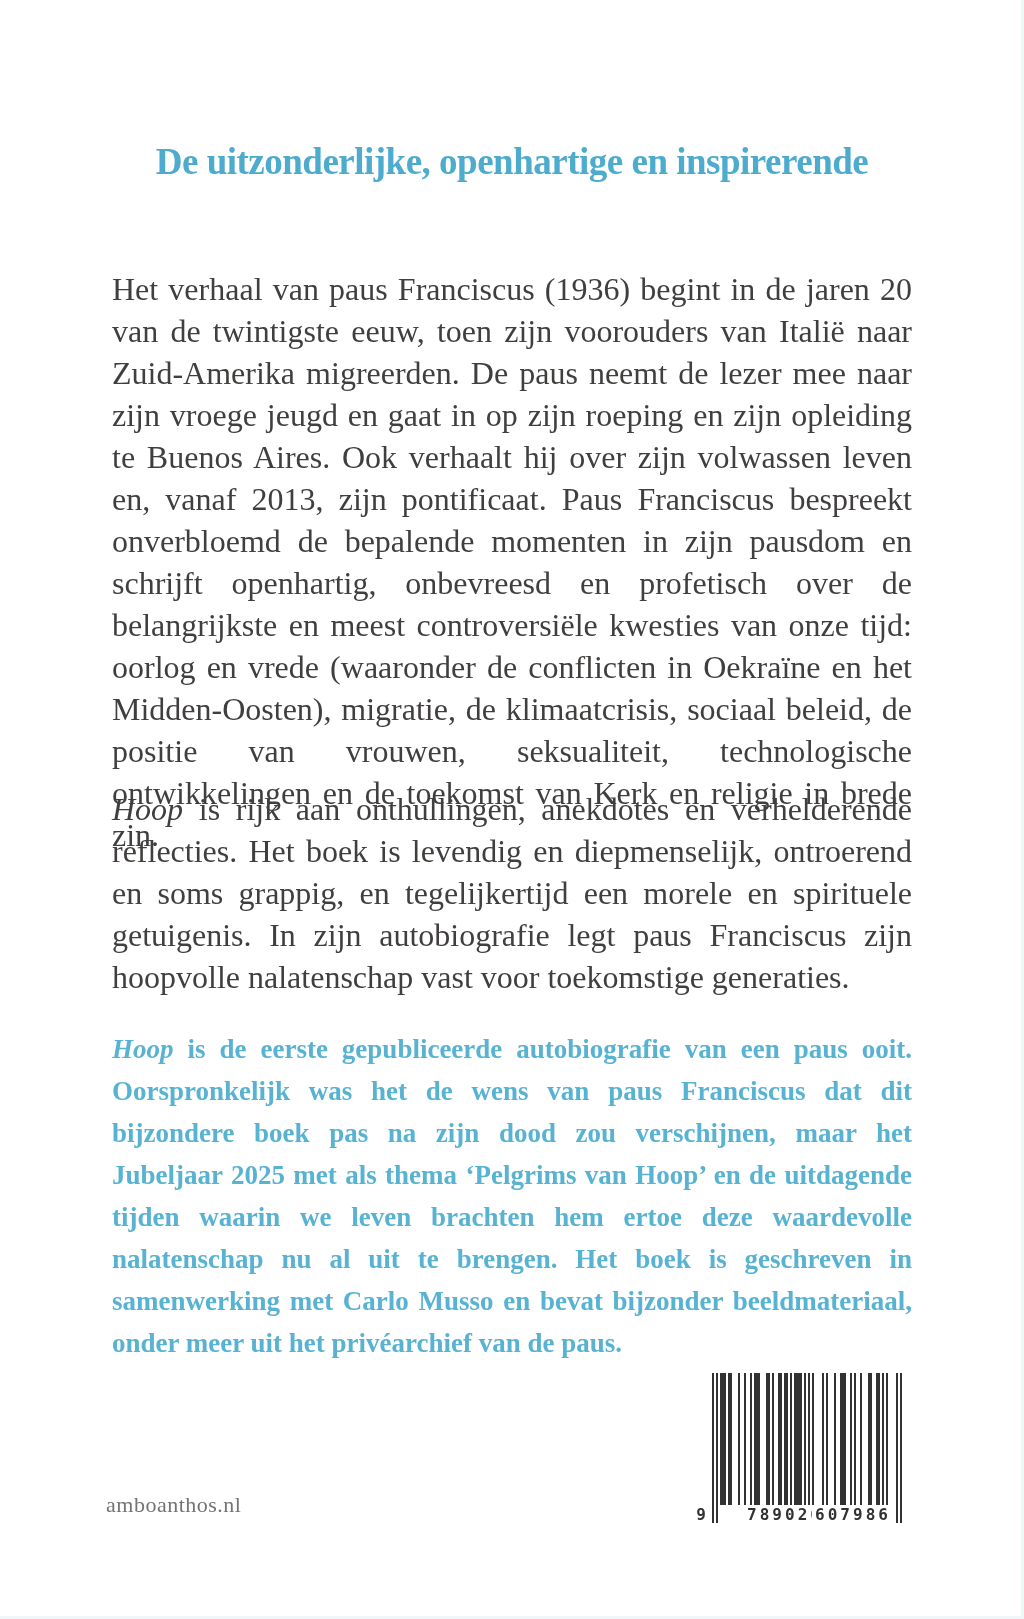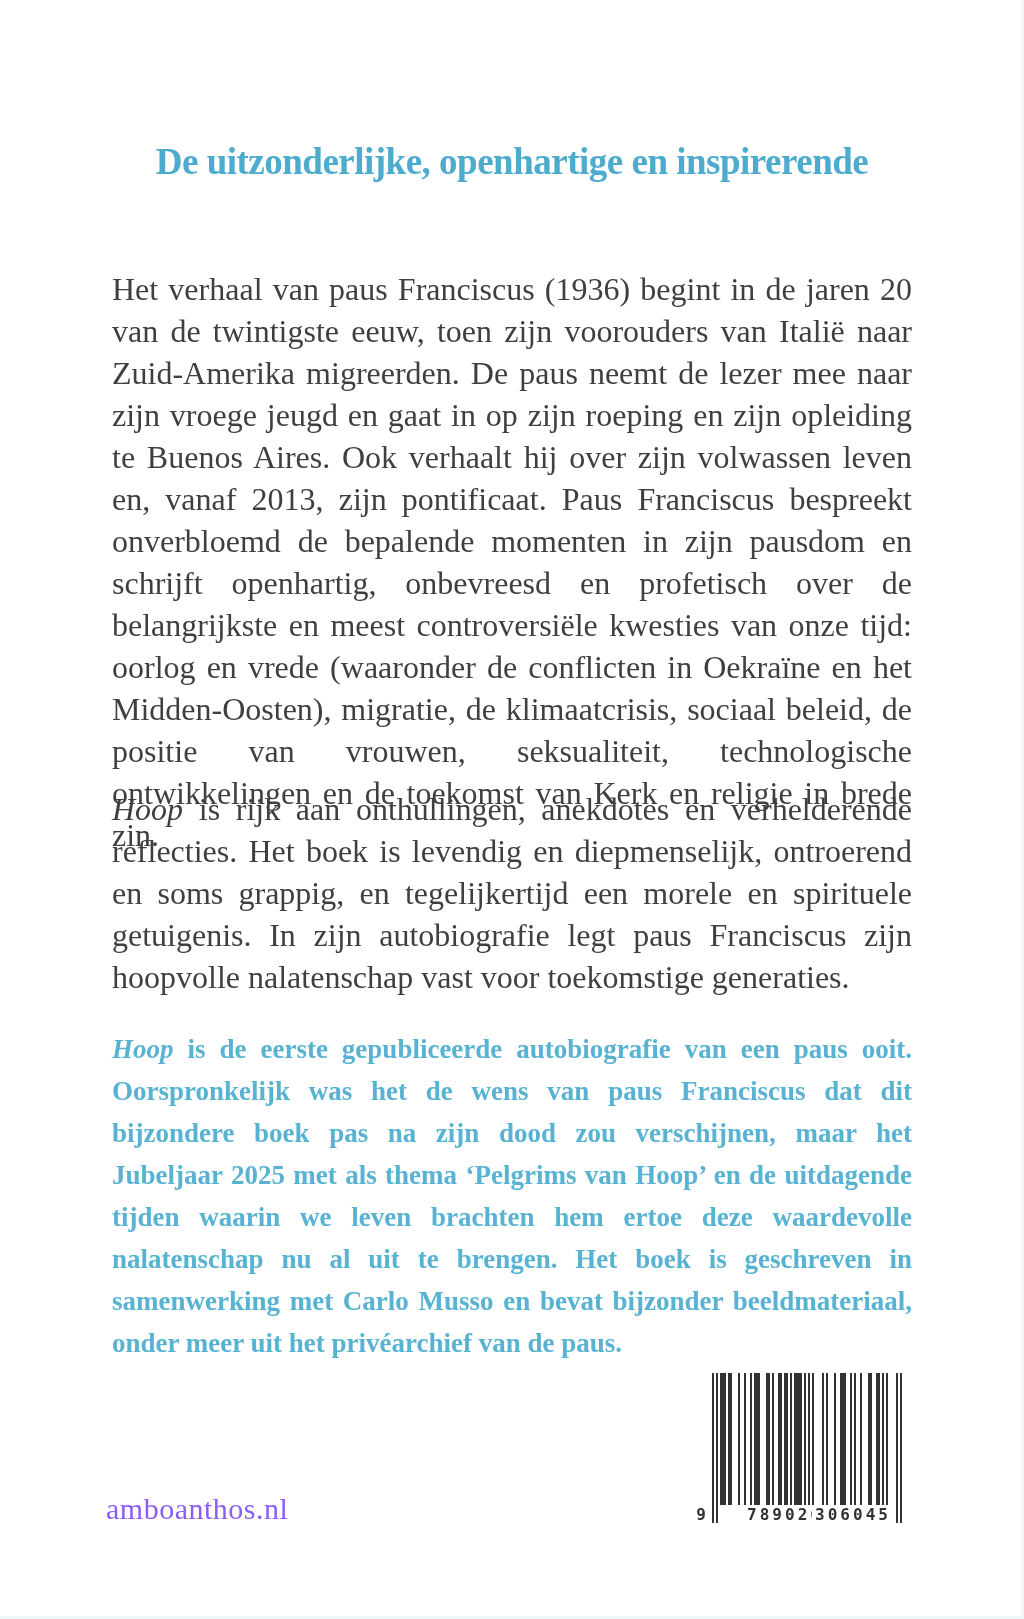--- a/index.html
+++ b/index.html
@@ -20,21 +20,21 @@
   }
   .p1{top:268px;}
   .p2{top:788px;}
   .highlight{
     position:absolute;left:112px;width:800px;margin:0;top:1028px;
     font-size:27px;line-height:42px;font-weight:700;color:#58b2d2;
     text-align:justify;hyphens:auto;
   }
   .website{
     position:absolute;left:106px;top:1492px;
-    font-size:30px;color:#8b5cf6;letter-spacing:0.5px;
+    font-size:22px;color:#737373;letter-spacing:0.5px;
   }
   .barcode{
     position:absolute;left:712px;top:1373px;width:190px;height:150px;
   }
   .bars{position:absolute;left:0;top:0;width:190px;height:150px;}
   .bar{position:absolute;top:0;width:2px;height:132px;background:#323232;}
   .bar.long{height:150px;}
   .digit{
     position:absolute;bottom:-1px;height:19px;
     font-family:"DejaVu Sans Mono", monospace;font-weight:bold;
@@ -108,19 +108,19 @@
         <div class="bar" style="left: 158px;"></div>
         <div class="bar" style="left: 164px;"></div>
         <div class="bar" style="left: 166px;"></div>
         <div class="bar" style="left: 170px;"></div>
         <div class="bar" style="left: 174px;"></div>
         <div class="bar long" style="left: 184px;"></div>
         <div class="bar long" style="left: 188px;"></div>
       </div>
     <span class="digit first">9</span>
     <span class="digit left">789026</span>
-    <span class="digit right">306045</span>
+    <span class="digit right">607986</span>
   </div>
 
   <div class="edge right"></div>
   <div class="edge bottom"></div>
 
 </main>
 
 </body></html>

